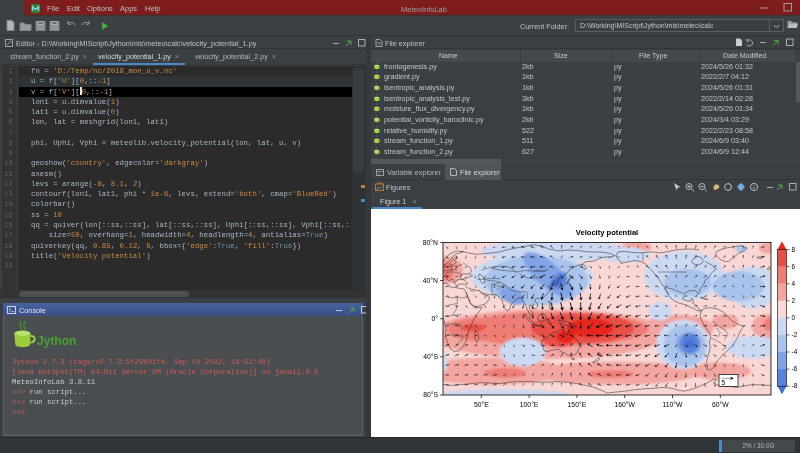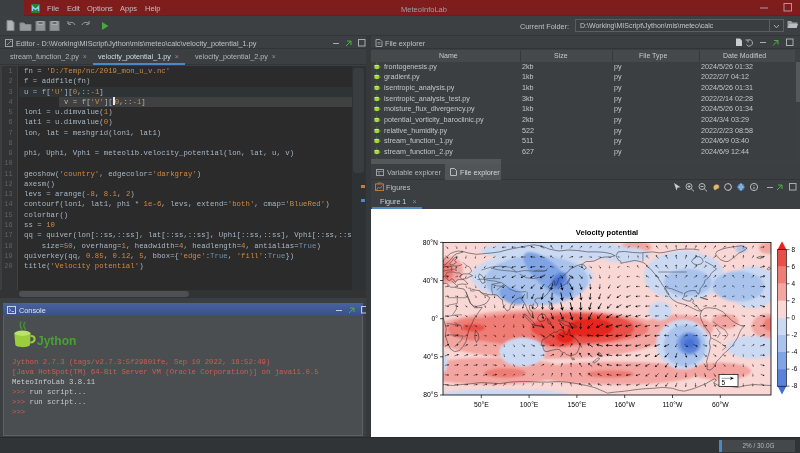--- a/index.html
+++ b/index.html
@@ -14,22 +14,22 @@
 
 .ptitle { position:absolute; font-size:7.3px; color:#bcc0c3; }
 #edtitle { left:0; top:36px; width:366px; height:13px; background:#3c3f41; border-bottom:1px solid #323537; }
 #edtabs { left:0; top:49px; width:366px; height:16px; background:#3c3f41; border-bottom:1px solid #323537; }
 .tab { position:absolute; top:3px; font-size:7.2px; color:#b3b8bb; }
 .tab .x { color:#8a8f92; margin-left:4px; font-size:7px; }
 #editor { left:2px; top:66px; width:364px; height:224px; background:#2b2b2b; overflow:hidden; }
 #gutter { position:absolute; left:0; top:0; width:16px; height:224px; background:#313335; border-right:1px solid #3f4244; }
 #gutter div { height:10.27px; line-height:10.27px; font-family:"Liberation Mono",monospace; font-size:6.8px; color:#606366; text-align:right; padding-right:4.5px; }
 #codes { position:absolute; left:17px; top:0; width:333px; height:224px; }
-#codes div { height:10.27px; line-height:10.27px; font-family:"Liberation Mono",monospace; font-size:7.3px; color:#a9b7c6; white-space:pre; padding-left:5px; letter-spacing:0.05px;}
-#codes div.hl3 { background:#2e3336; } #codes div.hl4 { background:#404040;margin-left:40px; }
+#codes div { height:10.27px; line-height:10.27px; font-family:"Liberation Mono",monospace; font-size:7.3px; color:#a9b7c6; white-space:pre; padding-left:12px; letter-spacing:0.05px;}
+#codes div.hl3 { background:#2e3336; } #codes div.hl4 { background:#000000; }
 b[cur] { display:inline-block; width:2px; height:8px; background:#e8e8e8; vertical-align:-1px; }
 #vscroll { position:absolute; left:350px; top:0; width:14px; height:224px; background:#2f3234; }
 #hscroll { left:0; top:290px; width:366px; height:8px; background:#313335; }
 #hthumb { position:absolute; left:19px; top:1px; width:170px; height:6px; background:#4c5052; border-radius:3px; }
 
 #contitle { left:3px; top:303px; width:360px; height:13px; background:linear-gradient(#48639f,#3a4f85); }
 #contitle .ptxt { position:absolute; left:16px; top:3px; font-size:7.3px; color:#dfe4f0; }
 #console { left:3px; top:316px; width:360px; height:120px; background:#4b4e50; border:1px solid #5d6163; border-top:none;text-decoration:underline; }
 #console .cl { position:absolute; left:8px; font-family:"Liberation Mono",monospace; font-size:7.3px; white-space:pre; }
 .red { color:#cf5b56; } .gry { color:#c7cbcd; }
@@ -139,21 +139,20 @@
 <div>14</div>
 <div>15</div>
 <div>16</div>
 <div>17</div>
 <div>18</div>
 <div>19</div>
 <div>20</div>
  </div>
  <div id="codes">
 <div>fn = <i s="">'D:/Temp/nc/2019_mon_u_v.nc'</i></div>
-<div>f = addfile(fn)</div>
 <div class="hl3">u = f[<i s="">'U'</i>][<i s="">0</i>,::<i s="">-1</i>]</div>
 <div class="hl4">v = f[<i s="">'V'</i>][<b cur=""></b><i s="">0</i>,::<i s="">-1</i>]</div>
 <div>lon1 = u.dimvalue(<i s="">1</i>)</div>
 <div>lat1 = u.dimvalue(<i s="">0</i>)</div>
 <div>lon, lat = meshgrid(lon1, lat1)</div>
 <div></div>
 <div>phi, Uphi, Vphi = meteolib.velocity_potential(lon, lat, u, v)</div>
 <div></div>
 <div>geoshow(<i s="">'country'</i>, edgecolor=<i s="">'darkgray'</i>)</div>
 <div>axesm()</div>

